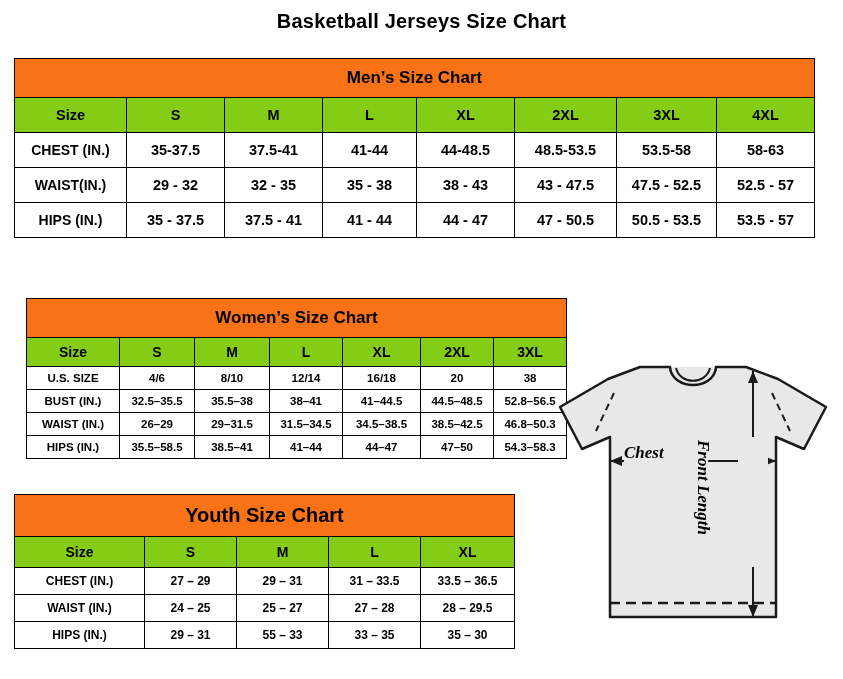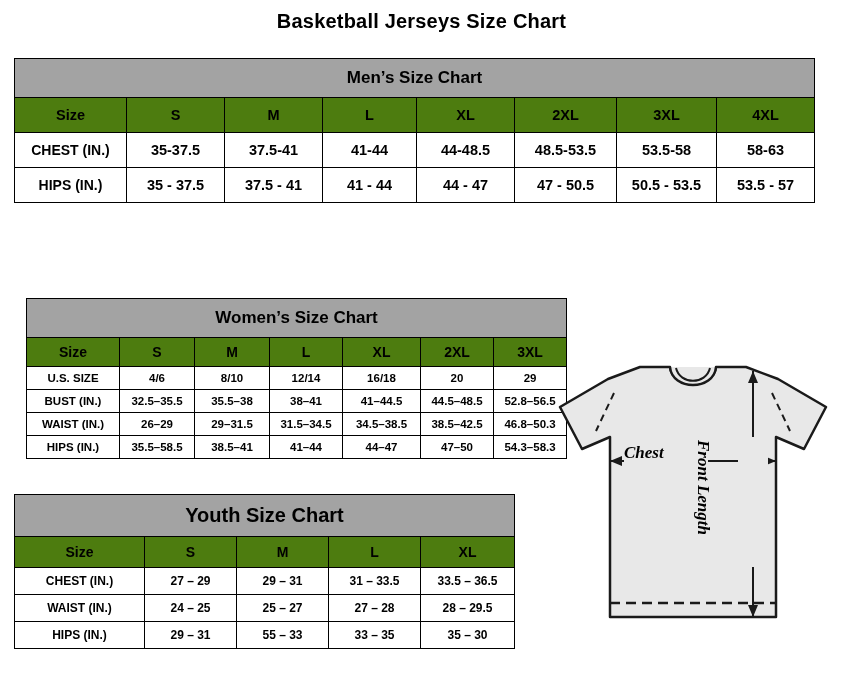--- a/index.html
+++ b/index.html
@@ -29,27 +29,27 @@
     table-layout: fixed;
   }
   table td, table th {
     border: 1px solid #000000;
     text-align: center;
     vertical-align: middle;
     font-weight: bold;
     background: #ffffff;
   }
   .chart-title td {
-    background: #a3a3a3;
+    background: #f97316;
     font-size: 17px;
     font-weight: bold;
     padding: 8px 0;
   }
   .hdr td {
-    background: #4d7c0f;
+    background: #84cc16;
     font-size: 14px;
     font-weight: bold;
     padding: 7px 0;
   }
 
   
   #mens-wrap {
     position: absolute;
     left: 14px;
     top: 58px;
@@ -153,20 +153,30 @@
         <td class="rowlabel">CHEST (IN.)</td>
         <td>35-37.5</td>
         <td>37.5-41</td>
         <td>41-44</td>
         <td>44-48.5</td>
         <td>48.5-53.5</td>
         <td>53.5-58</td>
         <td>58-63</td>
       </tr>
       <tr class="data">
+        <td class="rowlabel">WAIST(IN.)</td>
+        <td>29 - 32</td>
+        <td>32 - 35</td>
+        <td>35 - 38</td>
+        <td>38 - 43</td>
+        <td>43 - 47.5</td>
+        <td>47.5 - 52.5</td>
+        <td>52.5 - 57</td>
+      </tr>
+      <tr class="data">
         <td class="rowlabel">HIPS (IN.)</td>
         <td>35 - 37.5</td>
         <td>37.5 - 41</td>
         <td>41 - 44</td>
         <td>44 - 47</td>
         <td>47 - 50.5</td>
         <td>50.5 - 53.5</td>
         <td>53.5 - 57</td>
       </tr>
     </tbody>
@@ -197,21 +207,21 @@
         <td>2XL</td>
         <td>3XL</td>
       </tr>
       <tr class="data">
         <td class="rowlabel">U.S. SIZE</td>
         <td>4/6</td>
         <td>8/10</td>
         <td>12/14</td>
         <td>16/18</td>
         <td>20</td>
-        <td>29</td>
+        <td>38</td>
       </tr>
       <tr class="data">
         <td class="rowlabel">BUST  (IN.)</td>
         <td>32.5–35.5</td>
         <td>35.5–38</td>
         <td>38–41</td>
         <td>41–44.5</td>
         <td>44.5–48.5</td>
         <td>52.8–56.5</td>
       </tr>

